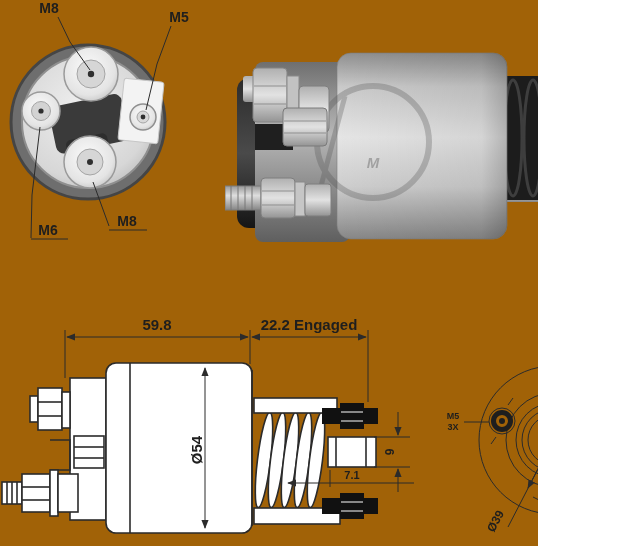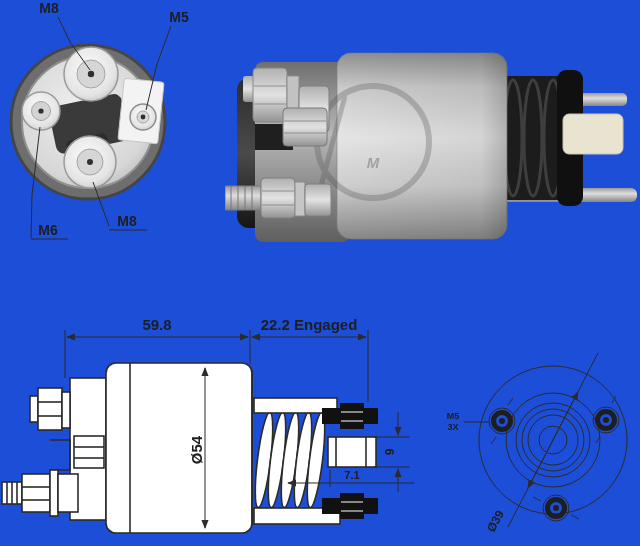--- a/index.html
+++ b/index.html
@@ -1,16 +1,16 @@
 <!DOCTYPE html>
 <html><head>
 <meta charset="utf-8">
 <style>
   html,body{margin:0;padding:0;background:#fff;}
-  #canvas{position:relative;width:640px;height:546px;background:#1d4ed8;overflow:hidden;
+  #canvas{position:relative;width:538px;height:546px;background:#a16207;overflow:hidden;
           font-family:"Liberation Sans", sans-serif;}
   .abs{position:absolute;}
   svg text{font-family:"Liberation Sans", sans-serif;font-weight:bold;fill:#1e1e1e;}
   .t14{font-size:14px;}
   .t15{font-size:15px;}
   .t12{font-size:12px;}
   .t11{font-size:11px;}
   .t9{font-size:9px;}
   .ln{stroke:#2b2b2b;stroke-width:1.6;fill:none;}
   .thin{stroke:#2b2b2b;stroke-width:1;fill:none;}

